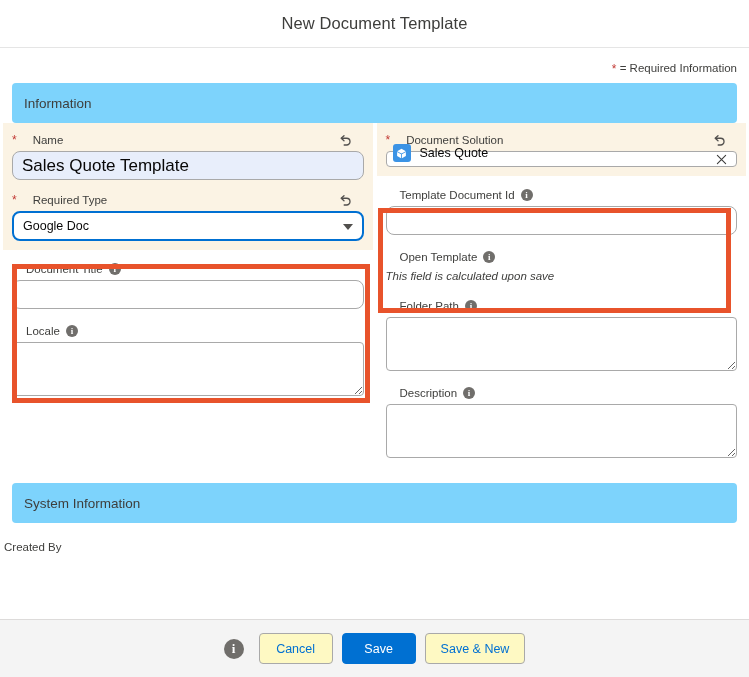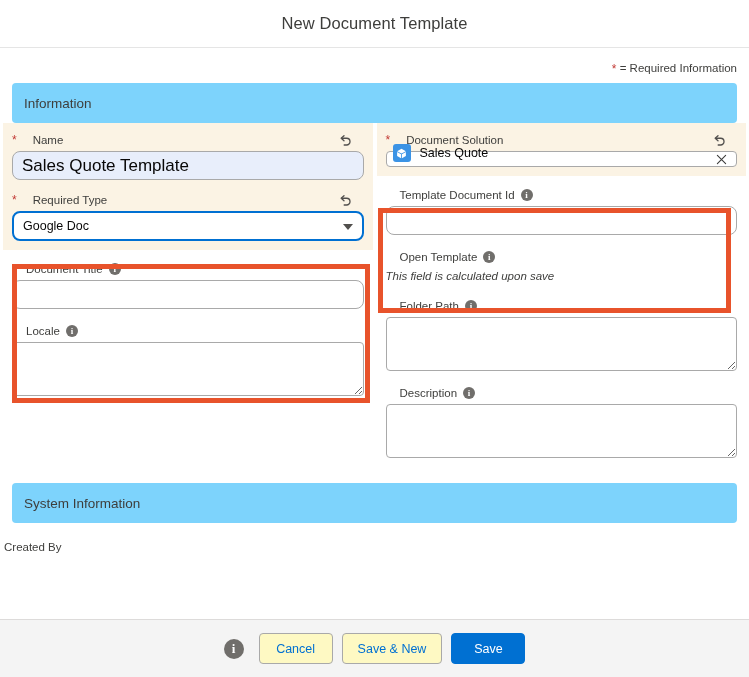--- a/index.html
+++ b/index.html
@@ -453,17 +453,17 @@
     </div>
 
   </div>
 
   <div class="annot-box" id="annot-left"></div>
   <div class="annot-box" id="annot-right"></div>
 
   <div class="modal-footer">
     <div class="footer-info-icon">i</div>
     <button class="btn">Cancel</button>
+    <button class="btn btn-brand">Save</button>
     <button class="btn">Save &amp; New</button>
-    <button class="btn btn-brand">Save</button>
   </div>
 
 </div>
 
 </body></html>

